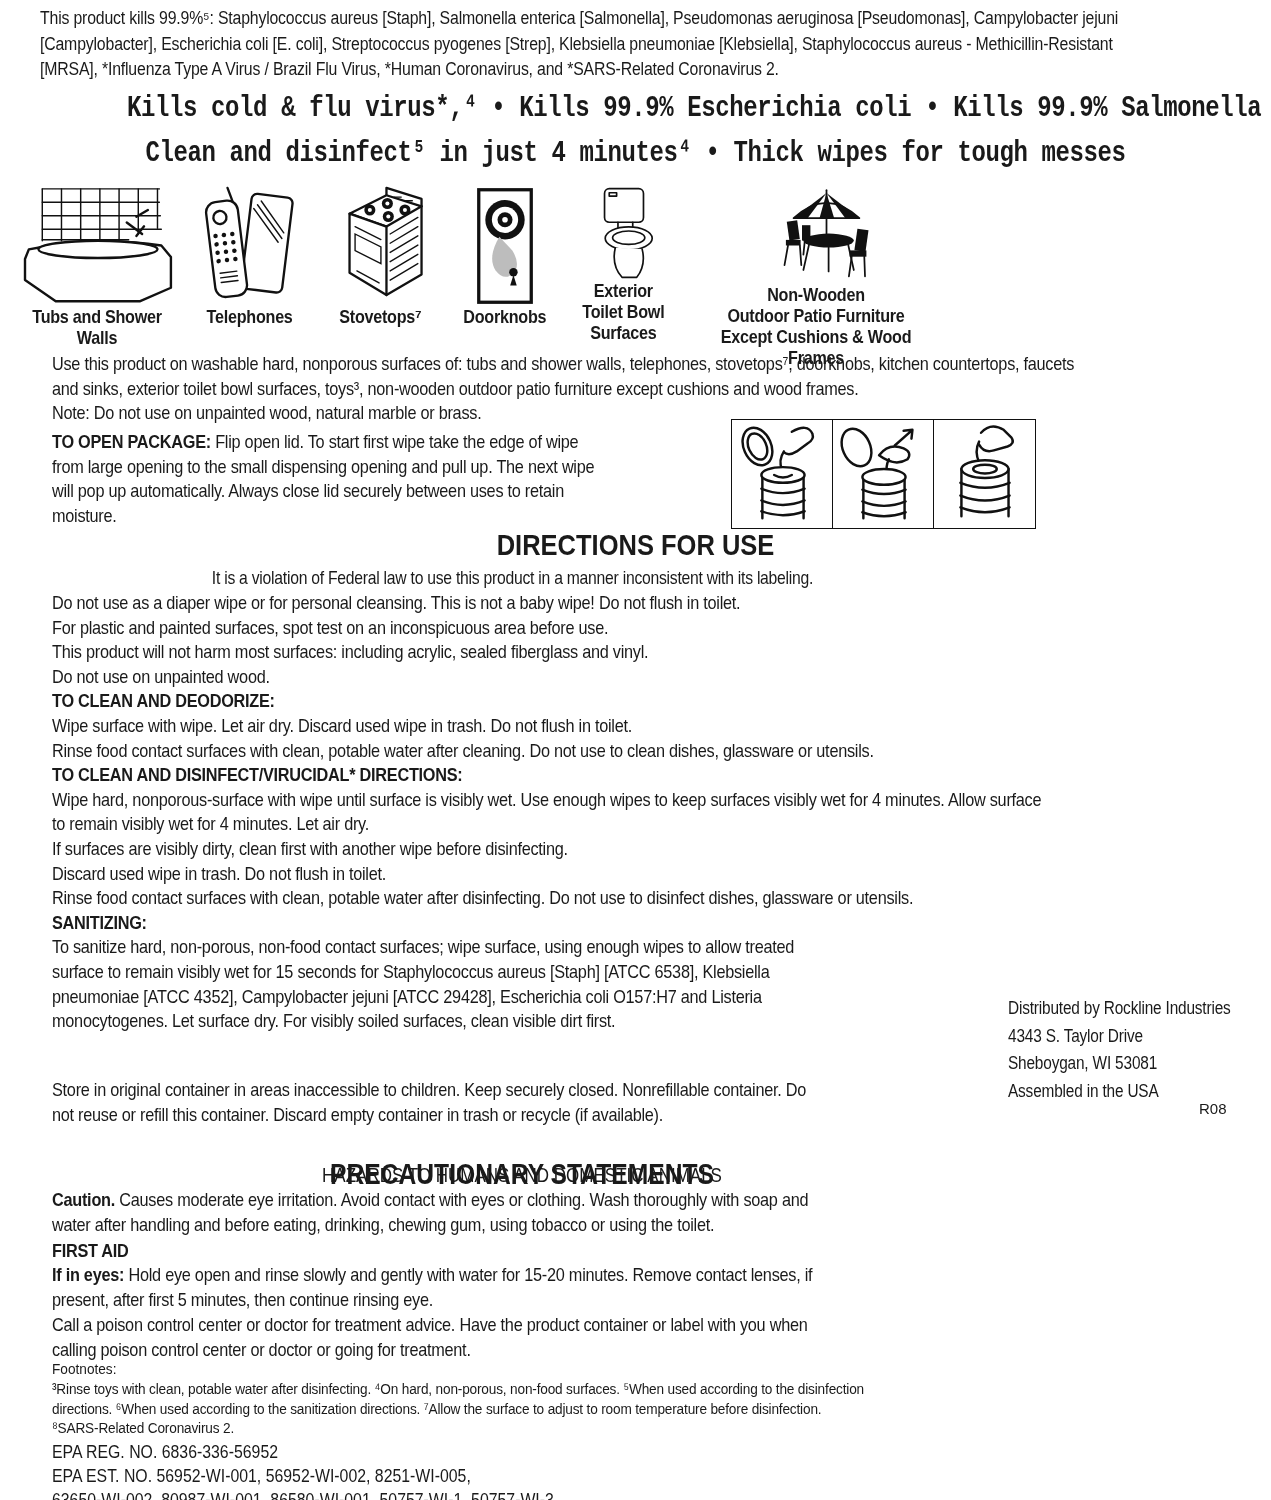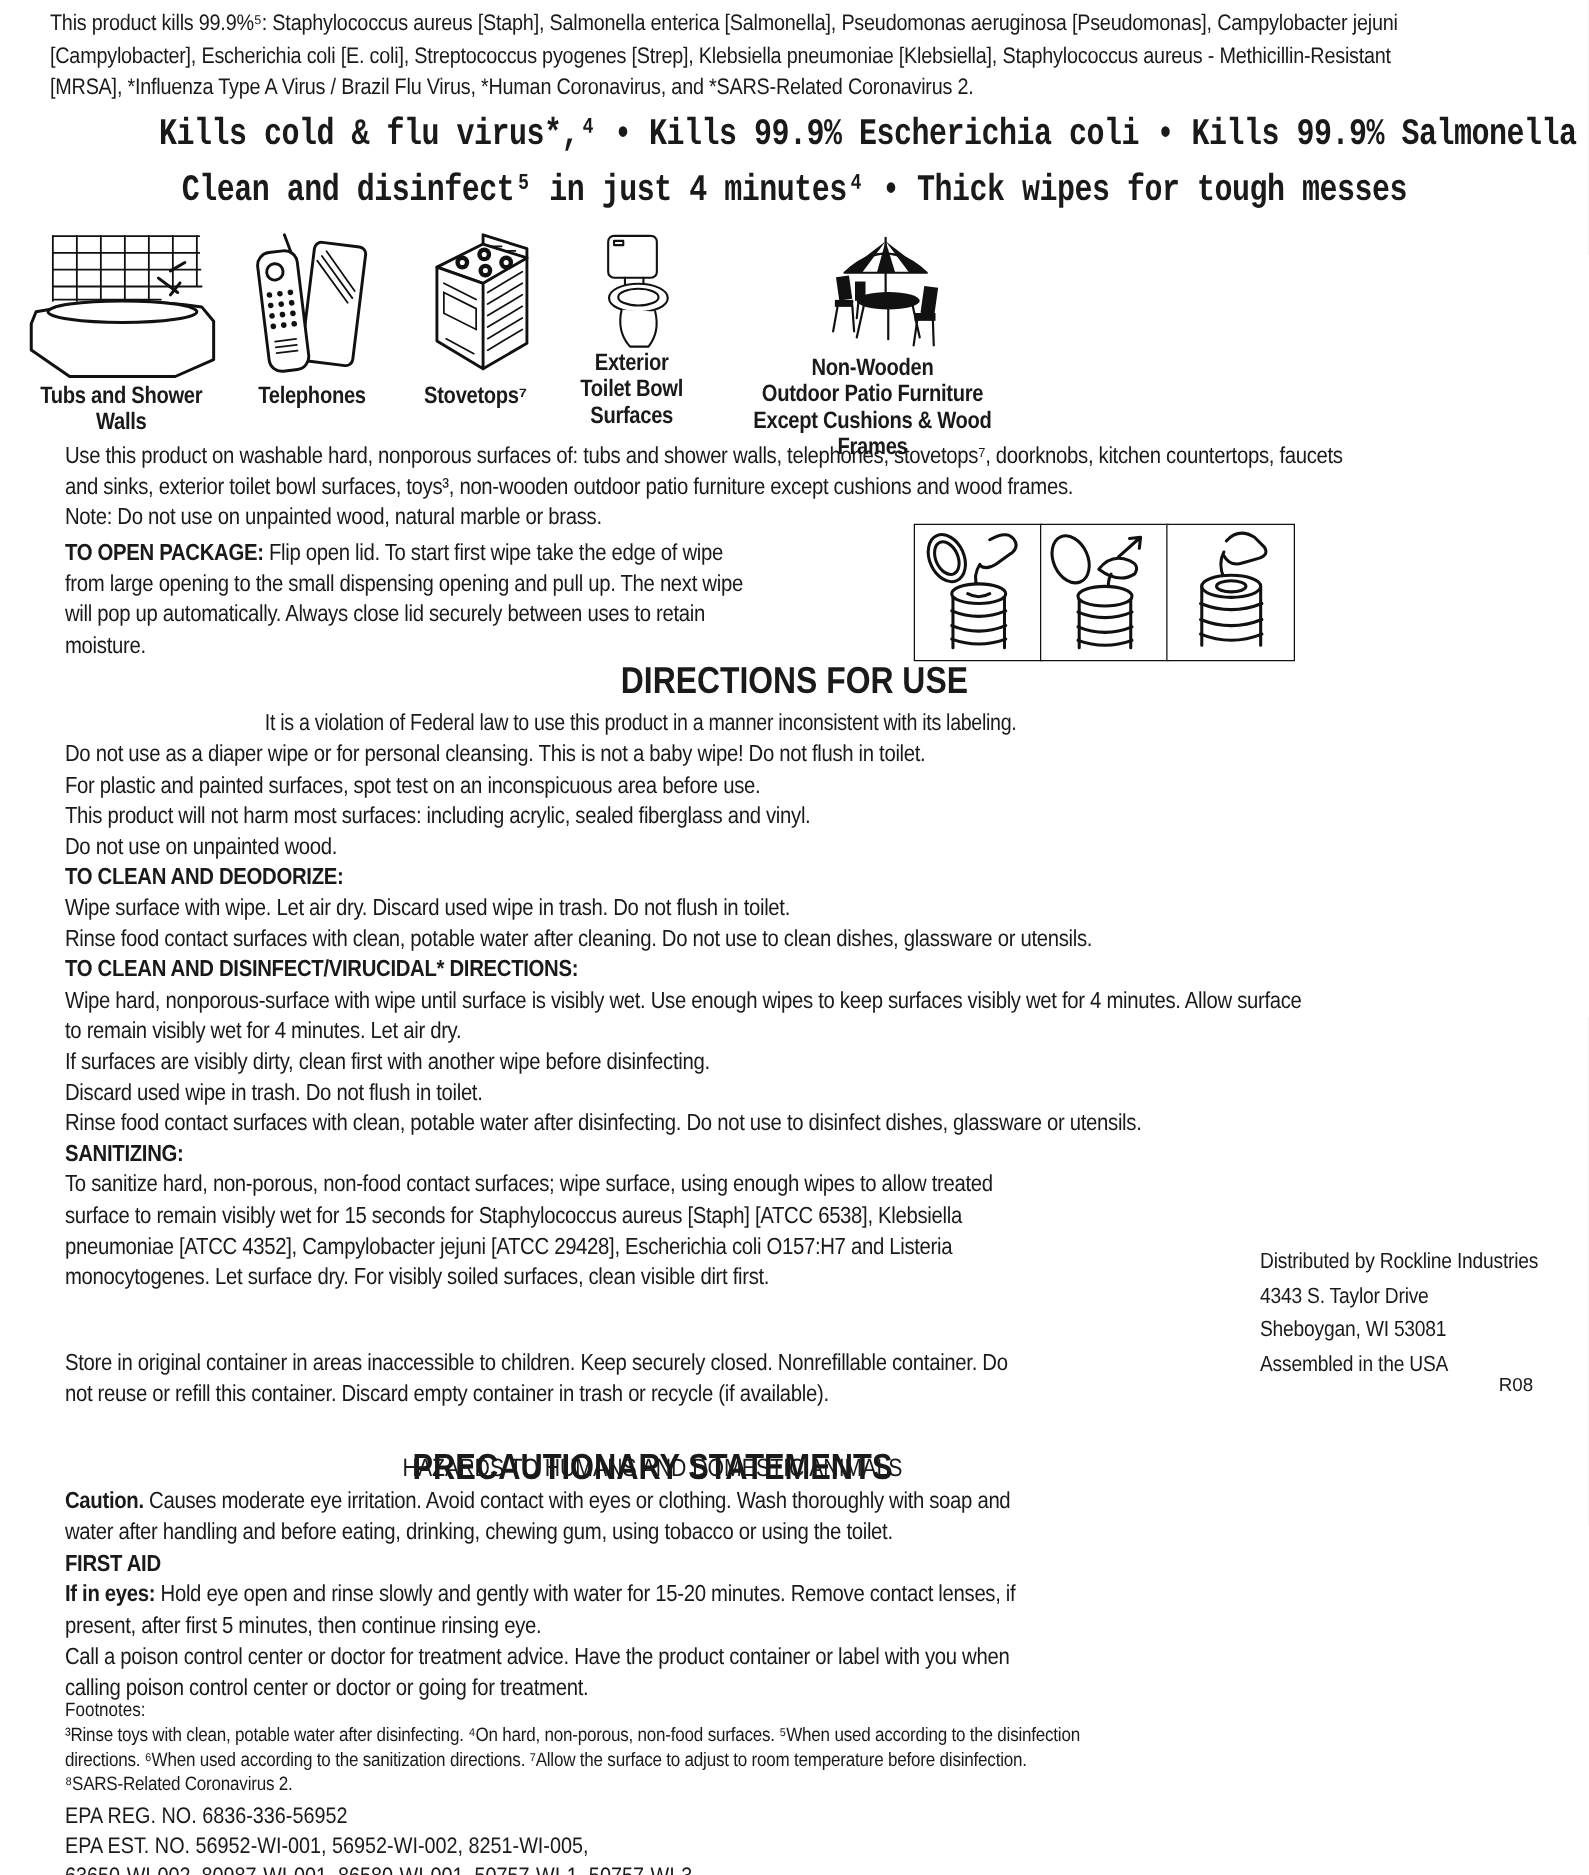--- a/index.html
+++ b/index.html
@@ -153,20 +153,35 @@
             <path d="M28 44 L56 58"></path>
             <path d="M28 52 L56 66 V84 L28 70 Z"></path>
             <path d="M30 92 L54 105"></path>
             <path d="M66 52 L96 34 M66 62 L96 44 M66 72 L96 54 M66 82 L96 64 M66 92 L96 74 M66 102 L96 84"></path>
           </g>
         </svg>
       </span>
       <div class="surf-label">Stovetops⁷</div>
     </div>
 
+    <div class="surf-col" style="width:118px">
+      <span class="icon-box" style="height:122px">
+        <svg width="72" height="120" viewBox="0 0 72 128">
+          <rect x="8" y="4" width="56" height="120" fill="#fff" stroke="#111" stroke-width="3.5"></rect>
+          <circle cx="36" cy="36" r="21" class="fillb"></circle>
+          <circle cx="36" cy="36" r="14" class="fillw"></circle>
+          <circle cx="36" cy="36" r="8" class="fillb"></circle>
+          <circle cx="36" cy="36" r="3" class="fillw"></circle>
+          <path d="M30 54 Q17 76 26 90 Q35 102 45 93 Q53 84 44 69 Z" fill="#bdbdbd"></path>
+          <circle cx="45" cy="92" r="4.5" class="fillb"></circle>
+          <path d="M45 95 l-3.5 11 h7 Z" class="fillb"></path>
+        </svg>
+      </span>
+      <div class="surf-label">Doorknobs</div>
+    </div>
 
 
 
     <div class="surf-col" style="width:118px">
       <span class="icon-box" style="height:96px">
         <svg width="92" height="94" viewBox="0 0 95 140">
           <g class="ln">
             <rect x="20" y="4" width="58" height="50" rx="7" fill="#fff"></rect>
             <rect x="27" y="10" width="11" height="5"></rect>
             <path d="M40 54 v8 M62 54 v8"></path>

